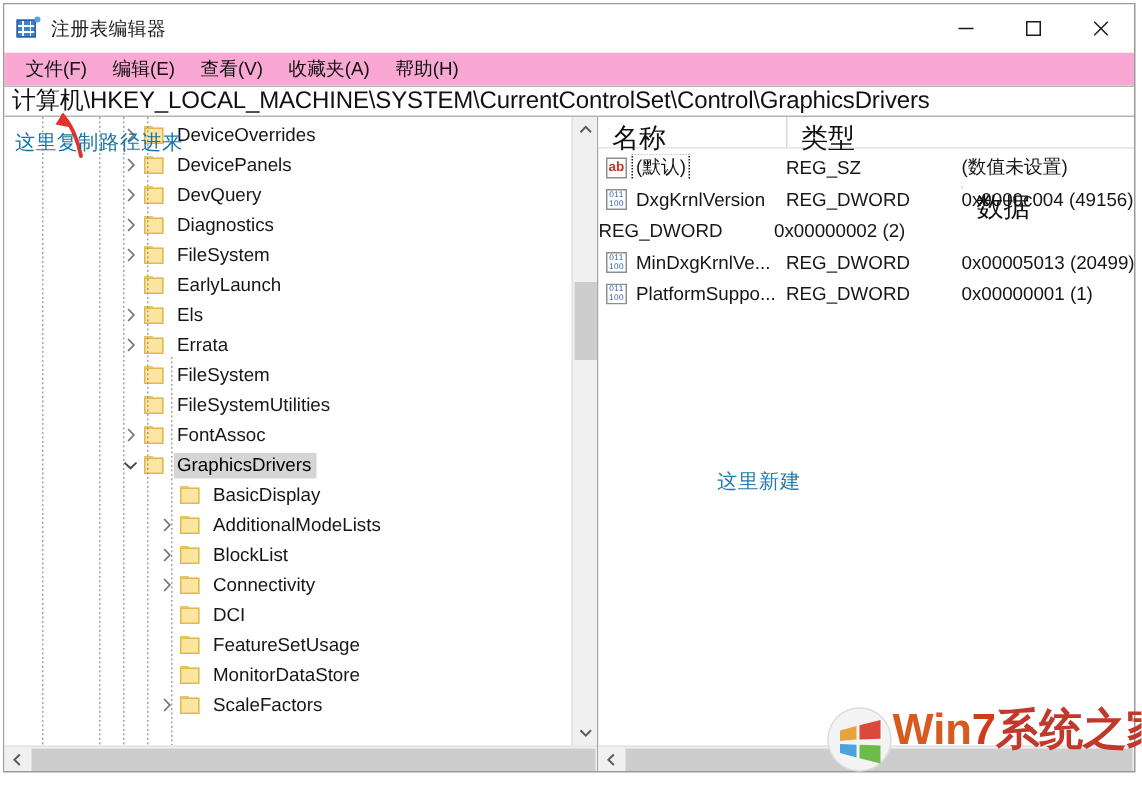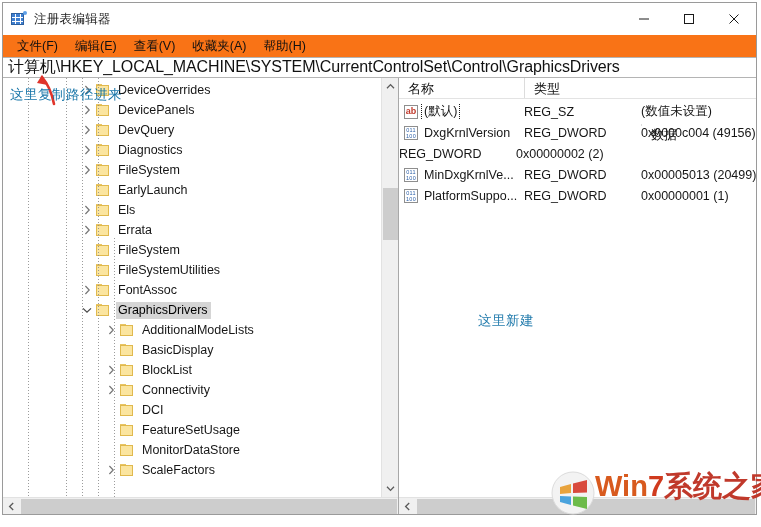--- a/index.html
+++ b/index.html
@@ -79,21 +79,21 @@
     display: flex; align-items: center; justify-content: center;
     color: #1a1a1a;
   }
   .win-btn svg { display: block; }
   
   #menu-bar {
     height: 22px; min-height: 22px;
     display: flex;
     align-items: center;
     padding-left: 6px;
-    background: #f97316;
+    background: #f9a8d4;
   }
   .menu-item {
     font-size: 12.5px;
     color: #101010;
     padding: 2px 9px 2px 8px;
     white-space: nowrap;
   }
   
   #address-bar {
     height: 19px; min-height: 19px;
@@ -247,21 +247,21 @@
     background: #ffffff;
   }
   #value-header {
     height: 20px; min-height: 20px;
     display: flex;
     border-bottom: 1px solid #e3e3e3;
     background: #ffffff;
     position: relative;
   }
   .vh-cell {
-    font-size: 13px;
+    font-size: 18px;
     color: #0f0f0f;
     padding: 2px 0 0 9px;
     box-sizing: border-box;
     position: relative;
   }
   .vh-cell + .vh-cell { border-left: 1px solid #dcdcdc; }
   #vh-name { width: 125px; }
   #vh-type { width: 117px; }
   #vh-data { flex: 1; margin-top: 46px; }
   #value-rows {
@@ -623,39 +623,39 @@
                 </svg>
               </span>
               <span class="folder-ico">
                 <span class="f-tab"></span>
                 <span class="f-main"></span>
               </span>
               <span class="tree-label">GraphicsDrivers</span>
             </div>
             <div class="tree-row">
               <span class="tree-indent" style="width: 100px;"></span>
+              <span class="twisty"></span>
+              <span class="folder-ico">
+                <span class="f-tab"></span>
+                <span class="f-main"></span>
+              </span>
+              <span class="tree-label">BasicDisplay</span>
+            </div>
+            <div class="tree-row">
+              <span class="tree-indent" style="width: 100px;"></span>
               <span class="twisty">
                 <svg width="7" height="10" viewBox="0 0 7 10">
                   <path d="M1.4 1 L5.2 5 L1.4 9" fill="none" stroke="#767676" stroke-width="1.2"></path>
                 </svg>
               </span>
               <span class="folder-ico">
                 <span class="f-tab"></span>
                 <span class="f-main"></span>
               </span>
               <span class="tree-label">AdditionalModeLists</span>
-            </div>
-            <div class="tree-row">
-              <span class="tree-indent" style="width: 100px;"></span>
-              <span class="twisty"></span>
-              <span class="folder-ico">
-                <span class="f-tab"></span>
-                <span class="f-main"></span>
-              </span>
-              <span class="tree-label">BasicDisplay</span>
             </div>
             <div class="tree-row">
               <span class="tree-indent" style="width: 100px;"></span>
               <span class="twisty">
                 <svg width="7" height="10" viewBox="0 0 7 10">
                   <path d="M1.4 1 L5.2 5 L1.4 9" fill="none" stroke="#767676" stroke-width="1.2"></path>
                 </svg>
               </span>
               <span class="folder-ico">
                 <span class="f-tab"></span>

